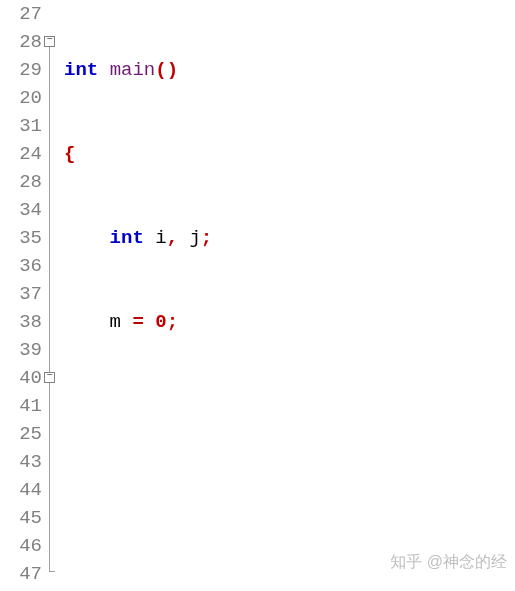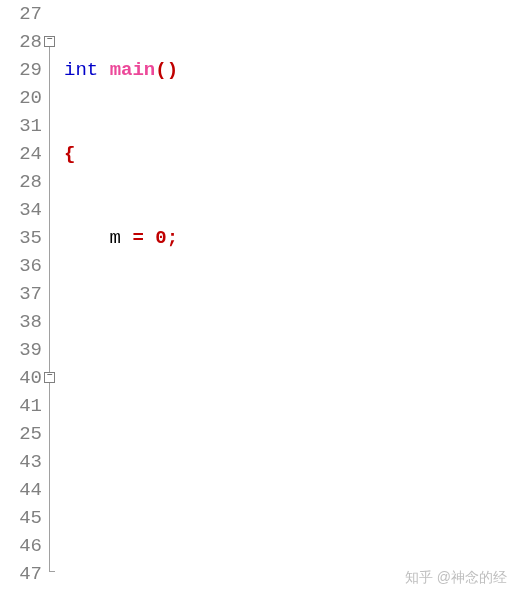--- a/index.html
+++ b/index.html
@@ -57,32 +57,32 @@
     width: 6px;
     height: 1px;
     background: #a0a0a0;
   }
   .code {
     flex: 1;
     padding-left: 6px;
     white-space: pre;
   }
   .ln { height: 28px; }
-  .kw { color: #0000c8; font-weight: normal; }
+  .kw { color: #0000c8; font-weight: bold; }
   .op { color: #c00000; font-weight: bold; }
   .num { color: #c00000; font-weight: bold; }
-  .fn { color: #ec4899; font-weight: bold; }
+  .fn { color: #701a75; }
   .br { color: #c00000; font-weight: bold; }
   .id { color: #000000; }
   .watermark {
     position: absolute;
     right: 8px;
-    bottom: 0;
+    bottom: 15px;
     font-family: sans-serif;
-    font-size: 14px;
+    font-size: 16px;
     color: #bfbfbf;
   }
 </style>
 </head>
 <body>
 
 <div class="editor">
 
   <div class="gutter">
     <div class="ln">27</div>
@@ -111,20 +111,21 @@
   <div class="fold-col">
     <div class="fold-box fold-minus" style="top:36px;"></div>
     <div class="fold-line" style="top:47px;height:524px;"></div>
     <div class="fold-corner" style="top:571px;"></div>
     <div class="fold-box fold-minus" style="top:372px;"></div>
   </div>
 
   <div class="code">
     <div class="ln"><span class="kw">int</span> <span class="fn">main</span><span class="op">(</span><span class="op">)</span></div>
     <div class="ln"><span class="br">{</span></div>
+    <div class="ln"><span>    </span><span class="kw">int</span> <span class="id">i</span><span class="op">,</span> <span class="id">j</span><span class="op">;</span></div>
     <div class="ln"><span>    </span><span class="id">m</span> <span class="op">=</span> <span class="num">0</span><span class="op">;</span></div>
     
     
     
     
     
     
     
     
     

